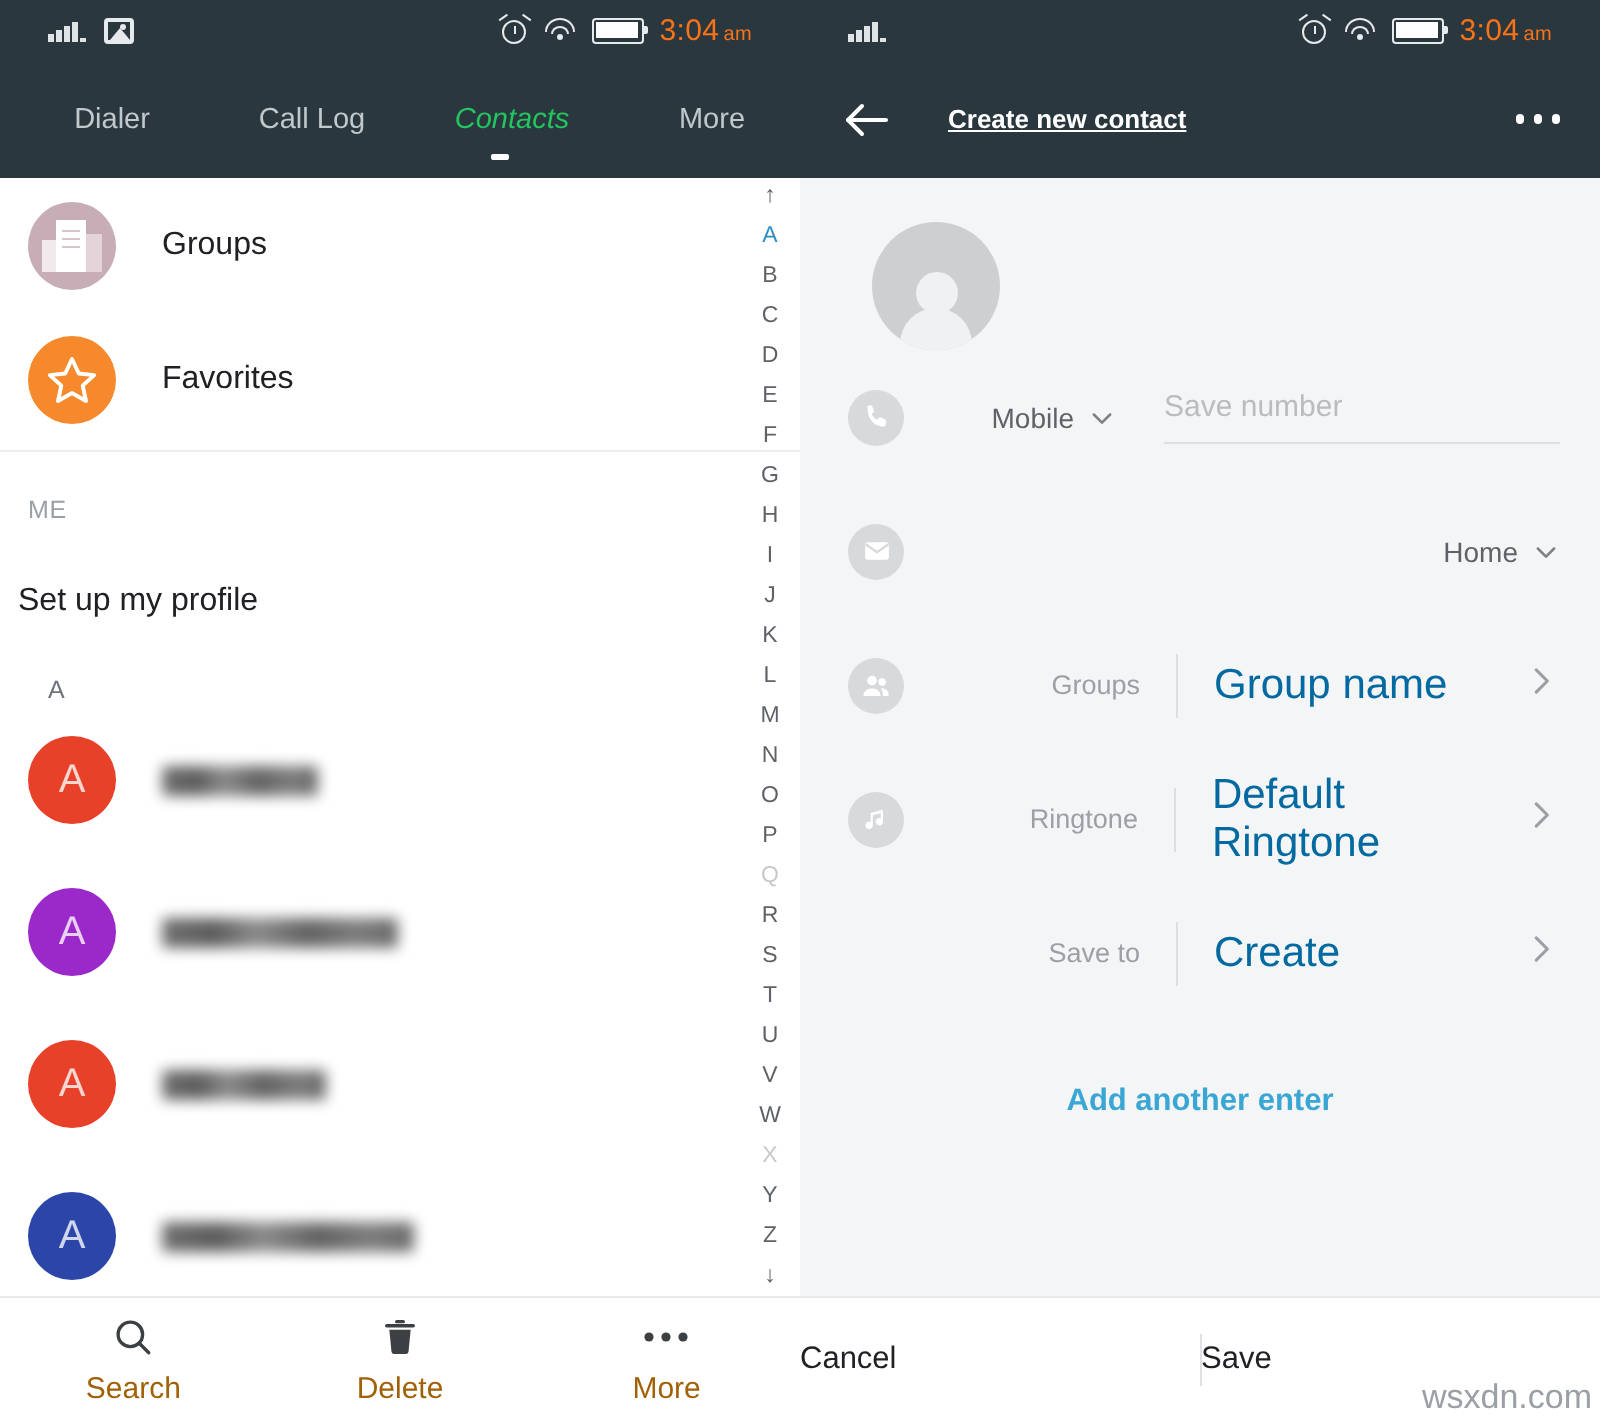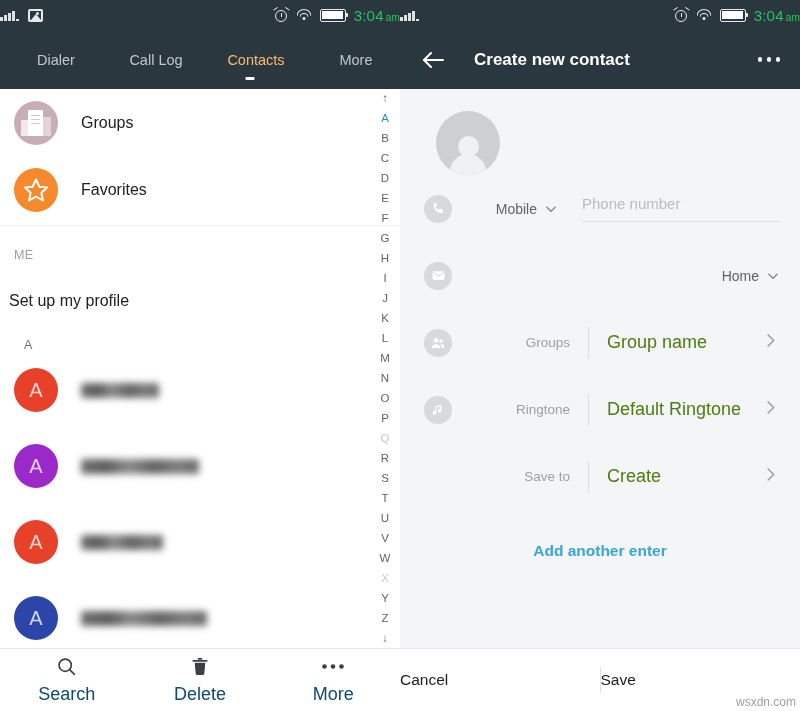--- a/index.html
+++ b/index.html
@@ -9,22 +9,22 @@
     background: #ffffff;
     overflow: hidden;
   }
   .screen { display: flex; width: 800px; height: 711px; }
   .pane { width: 400px; height: 711px; position: relative; overflow: hidden; }
   .pane-left  { background: #ffffff; }
   .pane-right { background: #f4f5f6; }
 
   
   .statusbar {
-    height: 30px; background: #2b373e; color: #22c55e;
-    display: flex; align-items: center; padding: 0 0;
+    height: 30px; background: #2b373e; color: #f97316;
+    display: flex; align-items: center; padding: 0 24px;
     font-size: 13px;
   }
   .sb-left { display: flex; align-items: center; gap: 9px; }
   .sb-spacer { flex: 1; }
   .sb-right { display: flex; align-items: center; gap: 8px; }
   .sig { display: flex; align-items: flex-end; gap: 1.5px; height: 12px; }
   .sig i { display: block; width: 2.5px; background: #dfe3e5; }
   .sig i:nth-child(1){ height: 4px; }
   .sig i:nth-child(2){ height: 6px; }
   .sig i:nth-child(3){ height: 8px; }
@@ -68,21 +68,21 @@
   .clock .ampm { font-size: 10px; margin-left: 2px; }
 
   
   .tabbar {
     height: 59px; background: #2b373e; display: flex; align-items: center;
   }
   .tab {
     flex: 1; text-align: center; color: #c0c8cc; font-size: 14.5px;
     position: relative; height: 59px; display:flex; align-items:center; justify-content:center;padding-left:12px;
   }
-  .tab.active { color: #fdba74; }
+  .tab.active { color: #22c55e; font-style: italic; }
   .tab.active::after {
     content: ""; position: absolute; bottom: 9px; left: 50%;
     transform: translateX(-50%); width: 9px; height: 3px;
     background: #ffffff; border-radius: 1px;
   }
 
   
   .list { position: absolute; top: 89px; left: 0; right: 0; bottom: 63px; background:#fff; }
   .row-shortcut { display: flex; align-items: center; height: 67px; padding-left: 14px; }
   .circ { width: 44px; height: 44px; border-radius: 50%; flex: none;
@@ -125,30 +125,30 @@
   .alphaindex .dim { color: #c6c9cc; }
 
   
   .bottombar {
     position: absolute; left: 0; right: 0; bottom: 0; height: 63px;
     background: #ffffff; border-top: 1px solid #e8e9ea;
     display: flex; align-items: center;
   }
   .bb-item { flex: 1; display: flex; flex-direction: column; align-items: center;
     justify-content: center; gap: 7px; color: #3c4043; }
-  .bb-item .lbl { font-size: 18px; color: #0c4a6e; }
+  .bb-item .lbl { font-size: 15px; color: #a16207; }
   .bb-ico { height: 22px; display:flex; align-items:center; justify-content:center; }
 
   
   .apptop {
     height: 59px; background: #2b373e; display: flex; align-items: center;
     padding: 0 20px; color: #ffffff;
   }
   .back { width: 26px; height: 26px; display:flex; align-items:center; justify-content:center; }
-  .apptitle { font-size: 17px; font-weight: bold; margin-left: 28px; }
+  .apptitle { font-size: 13px; font-weight: bold; margin-left: 28px; text-decoration: underline; }
   .kebab { margin-left: auto; display: flex; gap: 4.5px; }
   .kebab i { width: 4.5px; height: 4.5px; border-radius: 50%; background: #ffffff; display:block; }
 
   
   .form { position: absolute; top: 89px; left: 0; right: 0; bottom: 63px;
     background: #f4f5f6; }
   .name-row { display: flex; align-items: center; padding: 22px 20px 0 36px; }
   .name-ava { width: 64px; height: 64px; border-radius: 50%; background: #cdcfd1;
     flex: none; display: flex; align-items: flex-end; justify-content: center; overflow: hidden; }
   .name-ava .head { width: 21px; height: 21px; border-radius: 50%; background: #f0f1f2; margin-bottom: -3px; }
@@ -164,31 +164,31 @@
     display: flex; align-items: center; justify-content: center; }
   .ftype { display: flex; align-items: center; gap: 7px; margin-left: auto; }
   .ftype .t { font-size: 14px; color: #5f6368; }
   .fvalue-wrap { width: 198px; margin-left: 24px; }
   .fvalue { font-size: 15px; color: #b9bdc0; padding-bottom: 9px; }
   .fline { height: 1px; background: #dcdedf; }
 
   .srow { display: flex; align-items: center; padding: 0 20px 0 24px; height: 67px; }
   .s-left { width: 118px; text-align: right; font-size: 13.5px; color: #9aa0a6; }
   .s-sep { width: 1px; height: 32px; background: #dcdedf; margin-left: 18px; }
-  .s-val { font-size: 18px; color: #4d7c0f; margin-left: 18px; }
+  .s-val { font-size: 21px; color: #0369a1; margin-left: 18px; }
   .s-chev { margin-left: auto; color: #9aa0a6; }
 
   .addfield { text-align: center; color: #3aa6d4; font-size: 15.5px;
     font-weight: bold; padding-top: 32px; }
 
   .bottombar-right { background: #ffffff; border-top: 1px solid #e8e9ea; }
   .bb-btn { flex: 1; text-align: left; font-size: 15.5px; color: #202124; }
   .bb-vsep { width: 1px; height: 26px; background: #e0e1e2; }
 
-  .watermark { position: absolute; right: 4px; bottom: 2px; font-size: 12px; color: #9aa0a6; }
+  .watermark { position: absolute; right: 4px; bottom: 2px; font-size: 17px; color: #9aa0a6; }
 </style>
 </head>
 <body>
 
 <div class="screen">
 
   <div class="pane pane-left">
 
     <div class="statusbar">
       <div class="sb-left">
@@ -430,21 +430,21 @@
             <path d="M6.6 2.6c.7 0 1.3.4 1.6 1l1.3 3c.3.7.1 1.5-.5 1.9l-1.3 1c.9 2 2.5 3.6 4.5 4.6l1-1.3c.5-.6 1.3-.8 1.9-.5l3 1.3c.6.3 1 .9 1 1.6v2.6c0 1-.8 1.8-1.8 1.8C9.9 19.6 4.4 14.1 4.4 4.4c0-1 .8-1.8 1.8-1.8z"></path>
           </svg>
         </div>
         <div class="ftype">
           <span class="t">Mobile</span>
           <svg width="14" height="14" viewBox="0 0 24 24" fill="none" stroke="#7b8185" stroke-width="2.2" stroke-linecap="round" stroke-linejoin="round">
             <polyline points="5,9 12,16 19,9"></polyline>
           </svg>
         </div>
         <div class="fvalue-wrap">
-          <div class="fvalue">Phone number</div>
+          <div class="fvalue">Save number</div>
           <div class="fline"></div>
         </div>
       </div>
 
       <div class="frow">
         <div class="ficon">
           <svg width="15" height="15" viewBox="0 0 24 24" fill="#ffffff">
             <rect x="2.5" y="5" width="19" height="14" rx="2.2"></rect>
             <path d="M3.5 7l8.5 6 8.5-6" fill="none" stroke="#d7d9db" stroke-width="1.8" stroke-linecap="round" stroke-linejoin="round"></path>
           </svg>

